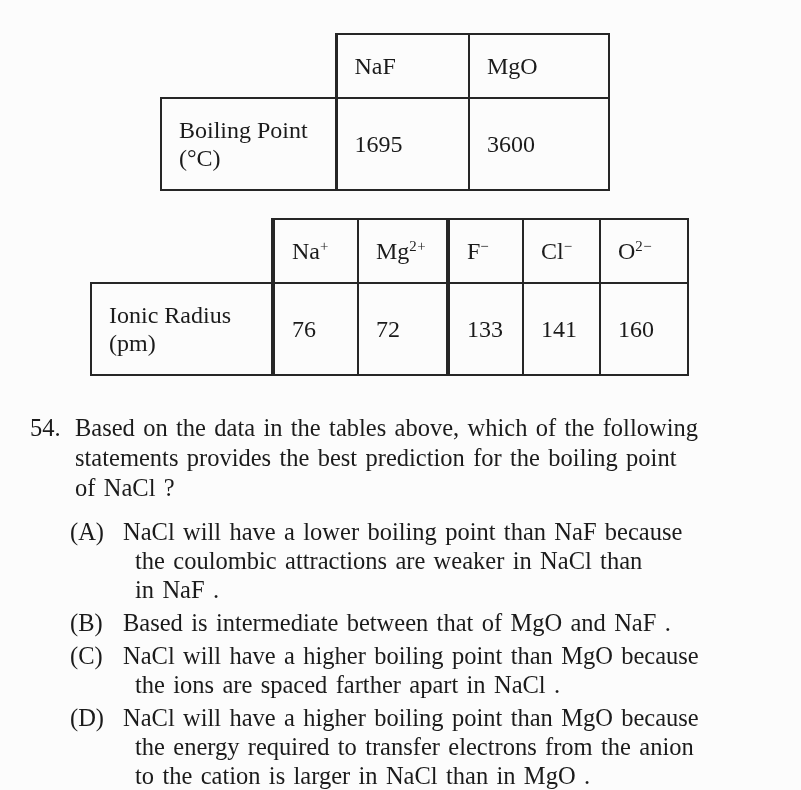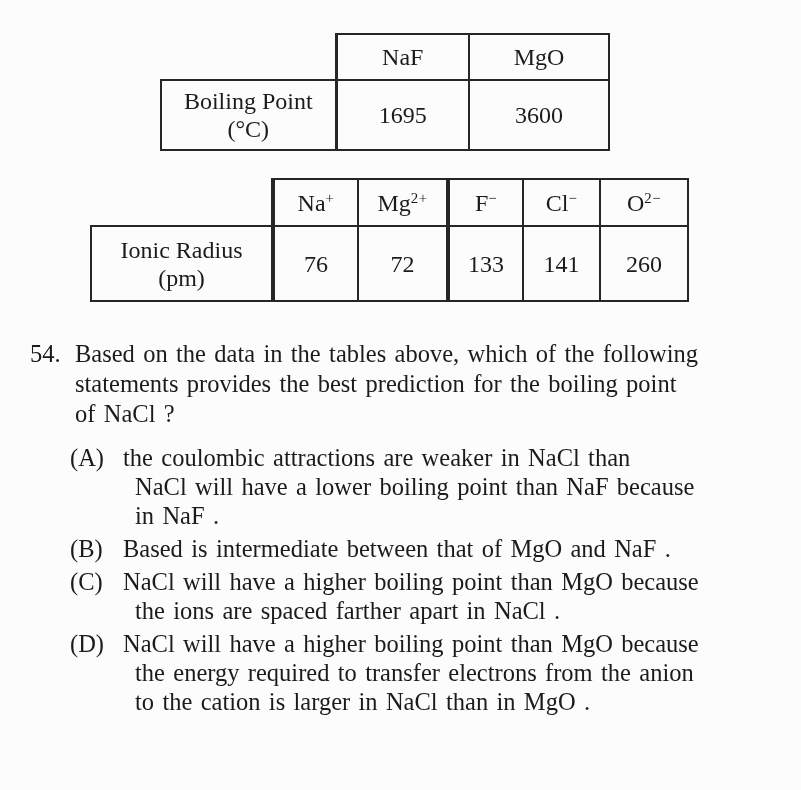--- a/index.html
+++ b/index.html
@@ -17,24 +17,24 @@
   }
   .page { position: relative; width: 801px; height: 790px; }
 
   table {
     border-collapse: collapse;
     table-layout: fixed;
     font-size: 24px;
   }
   td, th {
     border: 2px solid var(--border);
-    text-align: center;
+    text-align: left;
     vertical-align: middle;
     font-weight: normal;
-    padding: 6px;
+    padding: 17px;
     line-height: 28px;
   }
   td.corner { border: none; background: transparent; }
   .bl3 { border-left-width: 3px; }
   .bl4 { border-left-width: 4px; }
 
   .bp-table-wrap { padding: 33px 0 0 160px; }
   .bp-table .c0 { width: 175px; margin-top: 31px; }
   .bp-table .c1 { width: 133px; }
   .bp-table .c2 { width: 140px; }
@@ -118,42 +118,42 @@
       </tr>
       <tr class="drow">
         <td class="c0">
           <div>Ionic Radius</div>
           <div>(pm)</div>
         </td>
         <td class="c1 bl4">76</td>
         <td class="c2">72</td>
         <td class="c3 bl4">133</td>
         <td class="c4">141</td>
-        <td class="c5">260</td>
+        <td class="c5">160</td>
       </tr>
     </tbody>
       </table>
   </div>
 
   <div class="question">
     <div class="qnum">54.</div>
     <div class="qlines">
       <div class="line">Based on the data in the tables above, which of the following</div>
       <div class="line">statements provides the best prediction for the boiling point</div>
       <div class="line">of NaCl ?</div>
     </div>
   </div>
 
   <div class="options">
 
     <div class="option">
       <div class="opt-label">(A)</div>
       <div class="opt-lines">
+        <div class="line">NaCl will have a lower boiling point than NaF because</div>
         <div class="line">the coulombic attractions are weaker in NaCl than</div>
-        <div class="line">NaCl will have a lower boiling point than NaF because</div>
         <div class="line">in NaF .</div>
       </div>
     </div>
 
     <div class="option">
       <div class="opt-label">(B)</div>
       <div class="opt-lines">
         <div class="line">Based is intermediate between that of MgO and NaF .</div>
       </div>
     </div>

